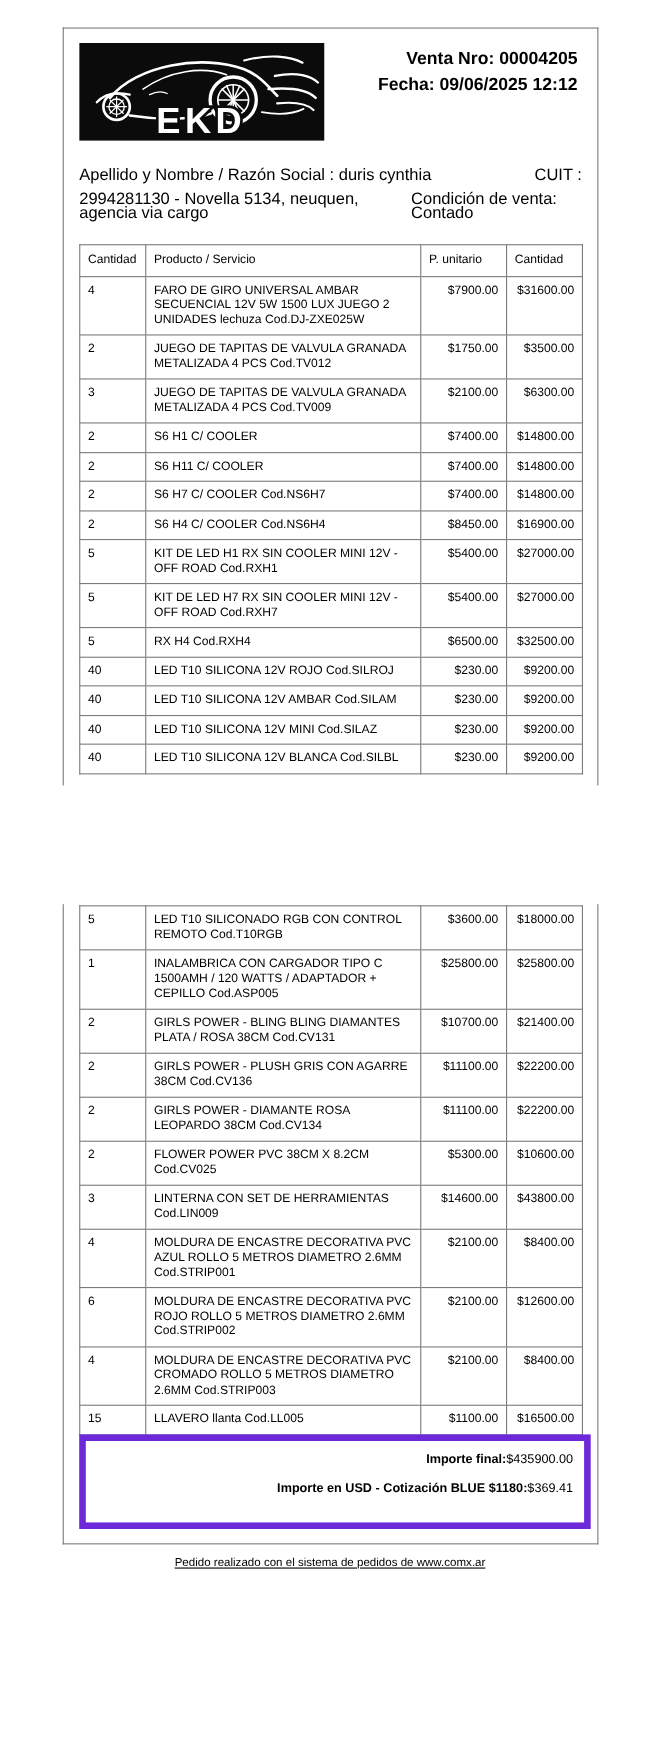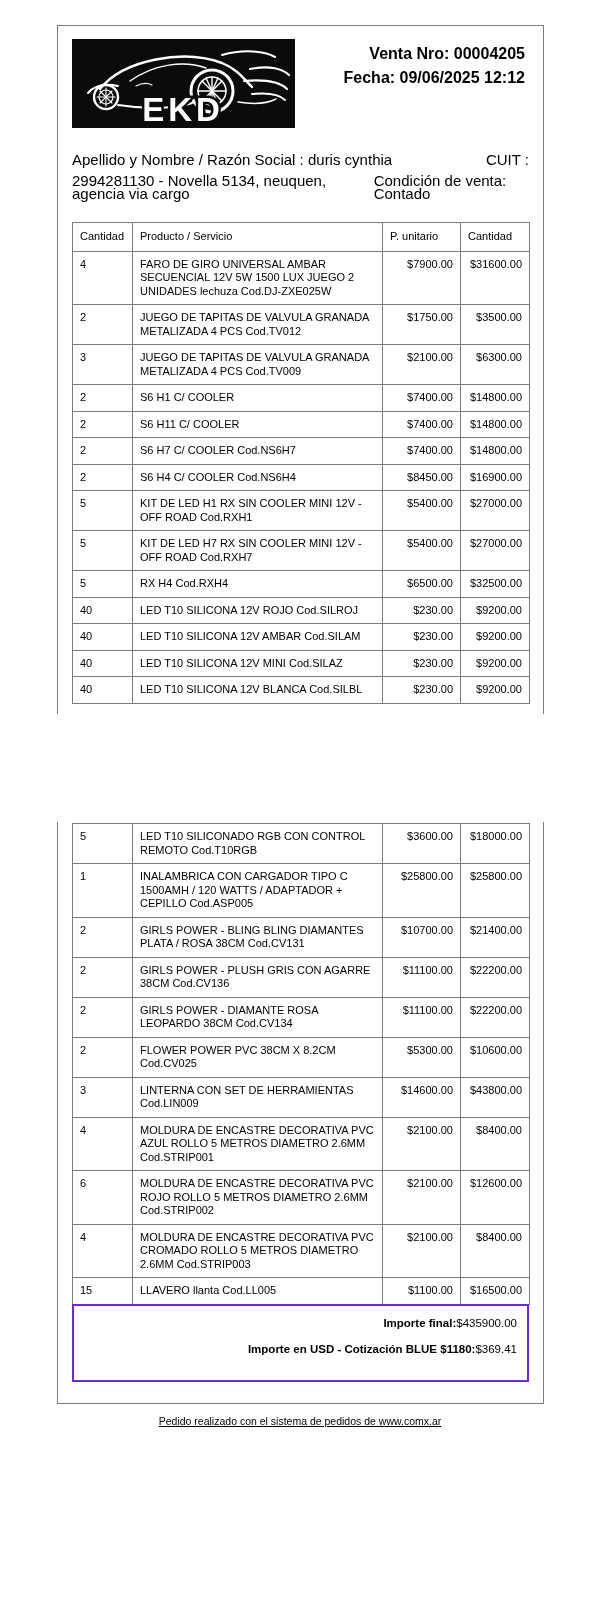--- a/index.html
+++ b/index.html
@@ -25,21 +25,21 @@
   .page1 table.items{top:196px;}
   .page2 table.items{top:1px;}
   table.items th,table.items td{
     border:1px solid #7b7b7b;padding:6px 7px;line-height:13.5px;
     vertical-align:top;overflow:hidden;word-wrap:break-word;
   }
   table.items th{font-weight:normal;text-align:left;padding:7px;}
   th.col-unit,th.col-amount{text-align:center;}
   td.col-unit,td.col-amount{text-align:right;}
   .totals-box{
-    position:absolute;left:14px;width:433px;border:2px solid #6d28d9;
+    position:absolute;left:14px;width:433px;border:6px solid #6d28d9;
     text-align:right;padding:10px 10px 24px;font-size:11.5px;
   }
   .totals-line{line-height:14px;}
   .totals-line + .totals-line{margin-top:12px;}
   .totals-label{font-weight:bold;}
   .site-footer{
     position:absolute;left:0;top:1415px;width:600px;text-align:center;
     font-size:10.5px;color:#000;text-decoration:underline;
   }
   .logo-art{stroke:#ffffff;fill:none;stroke-linecap:round;}

